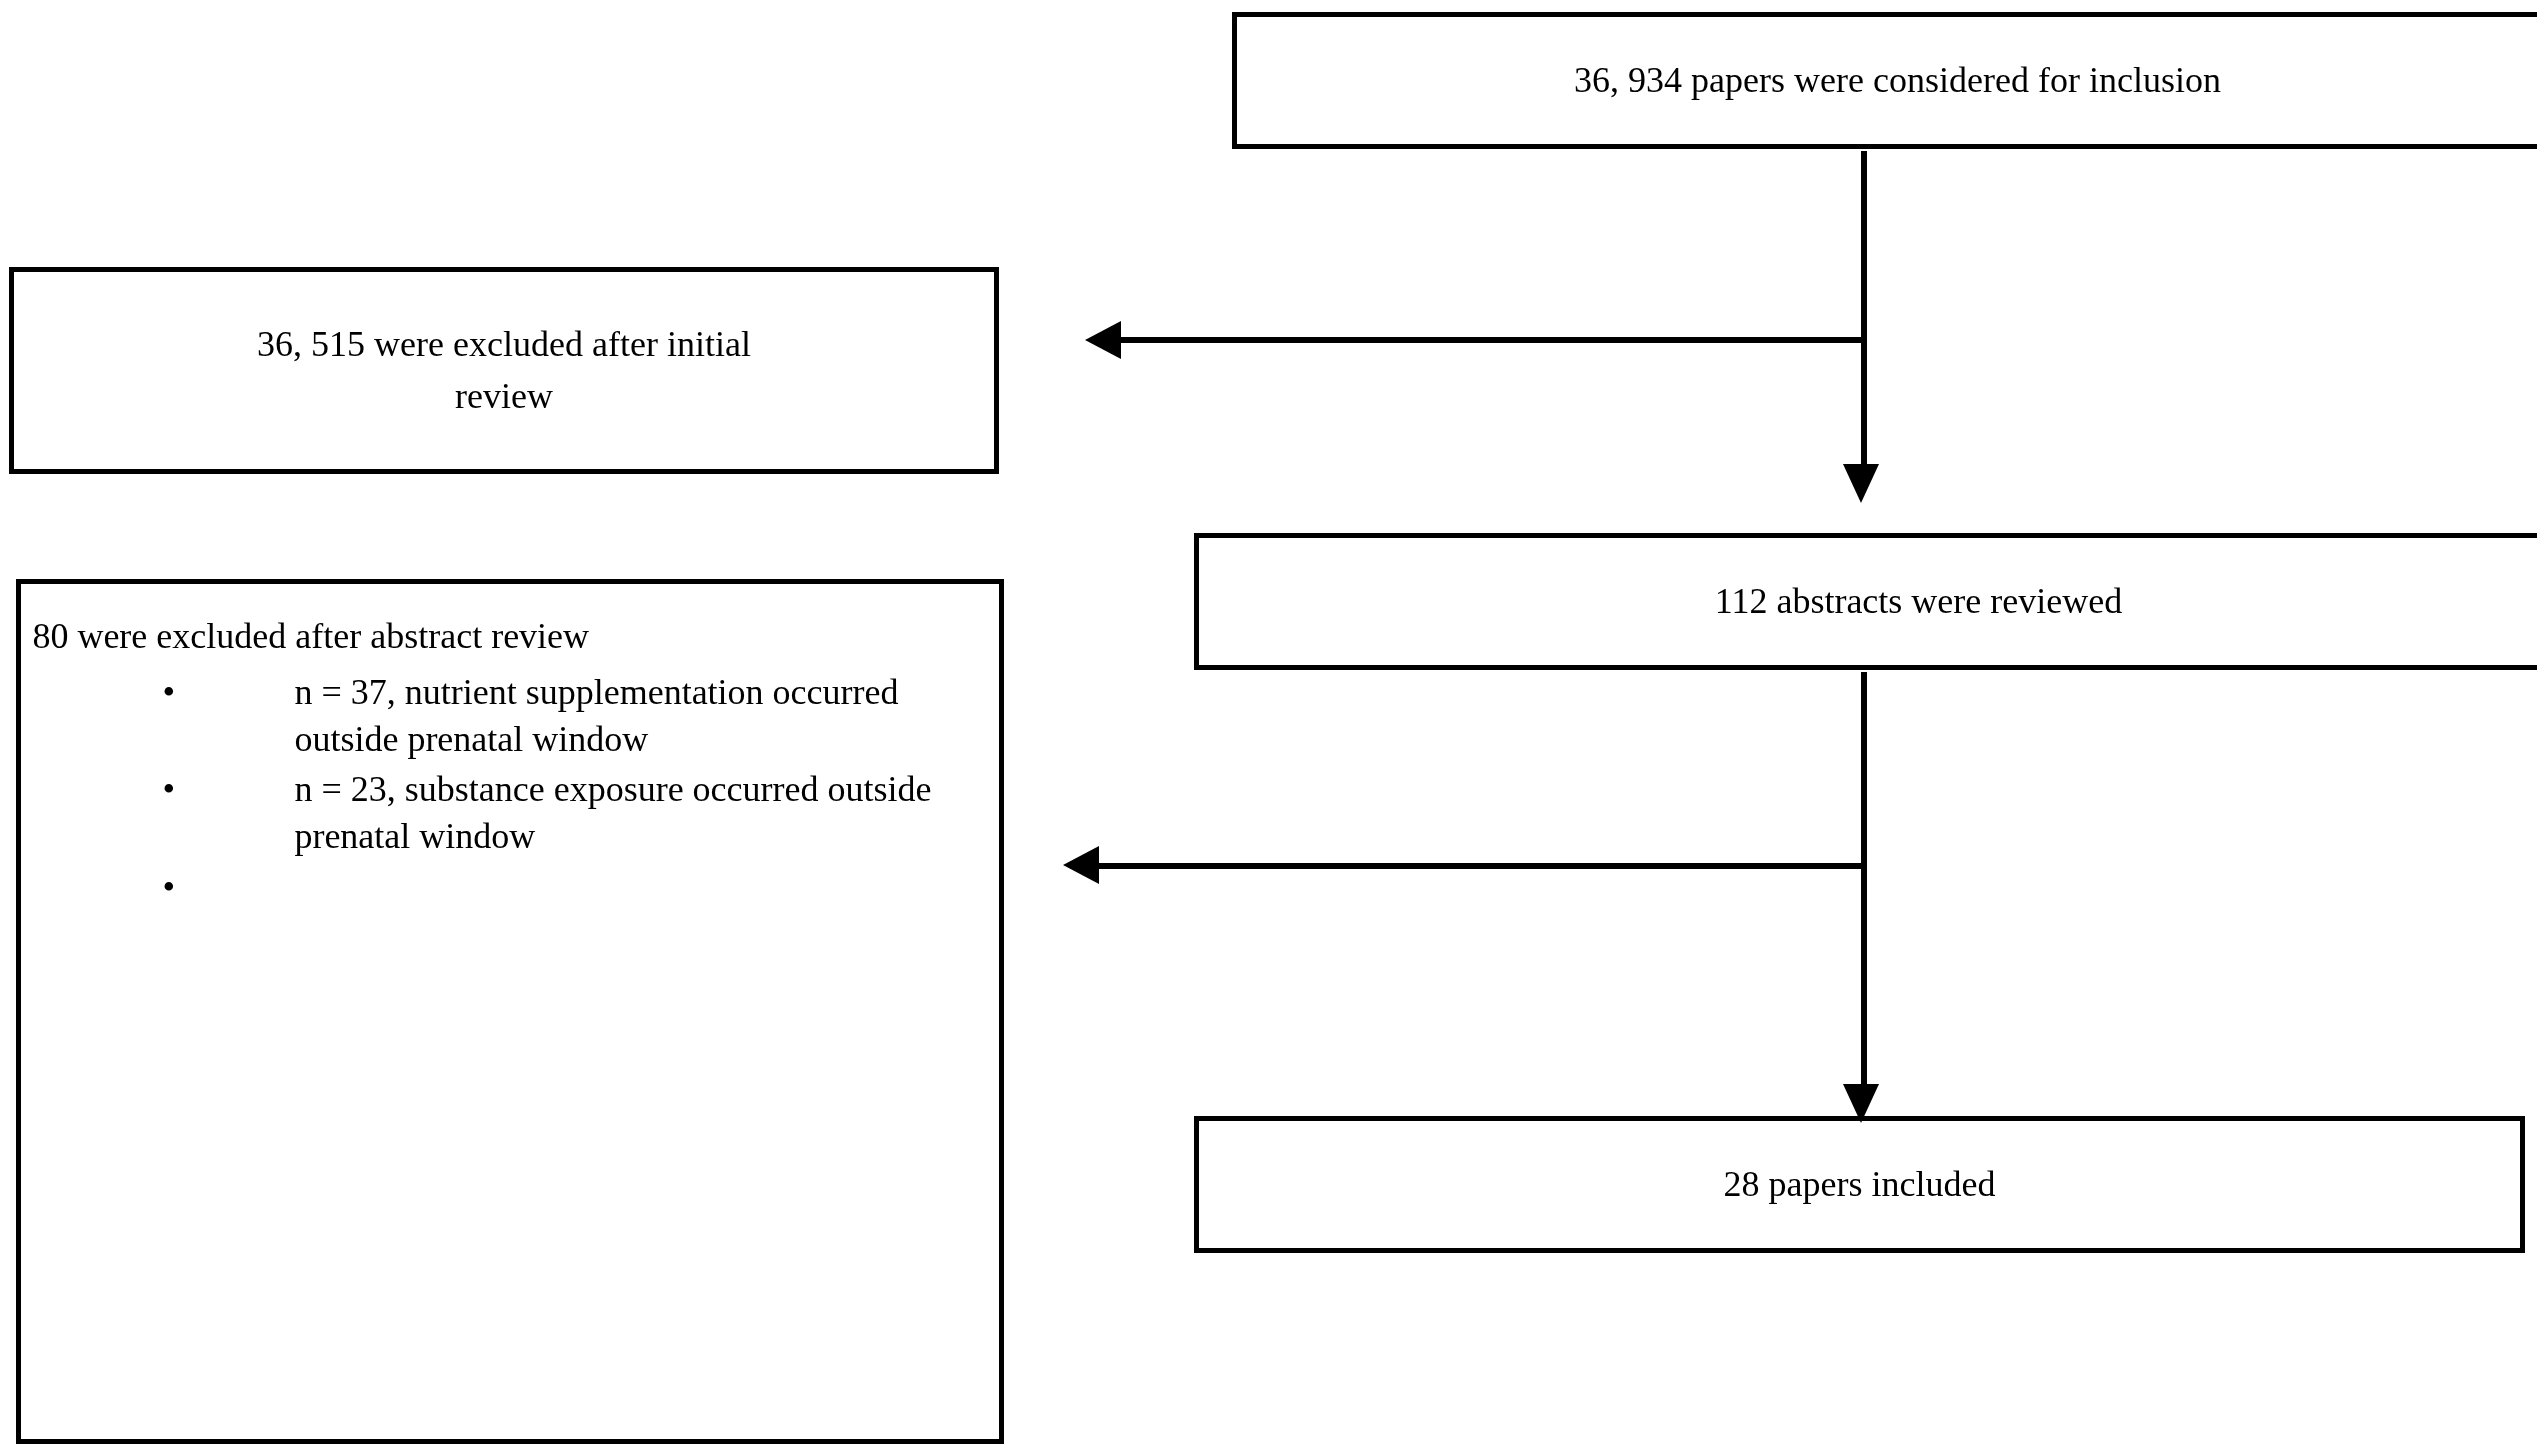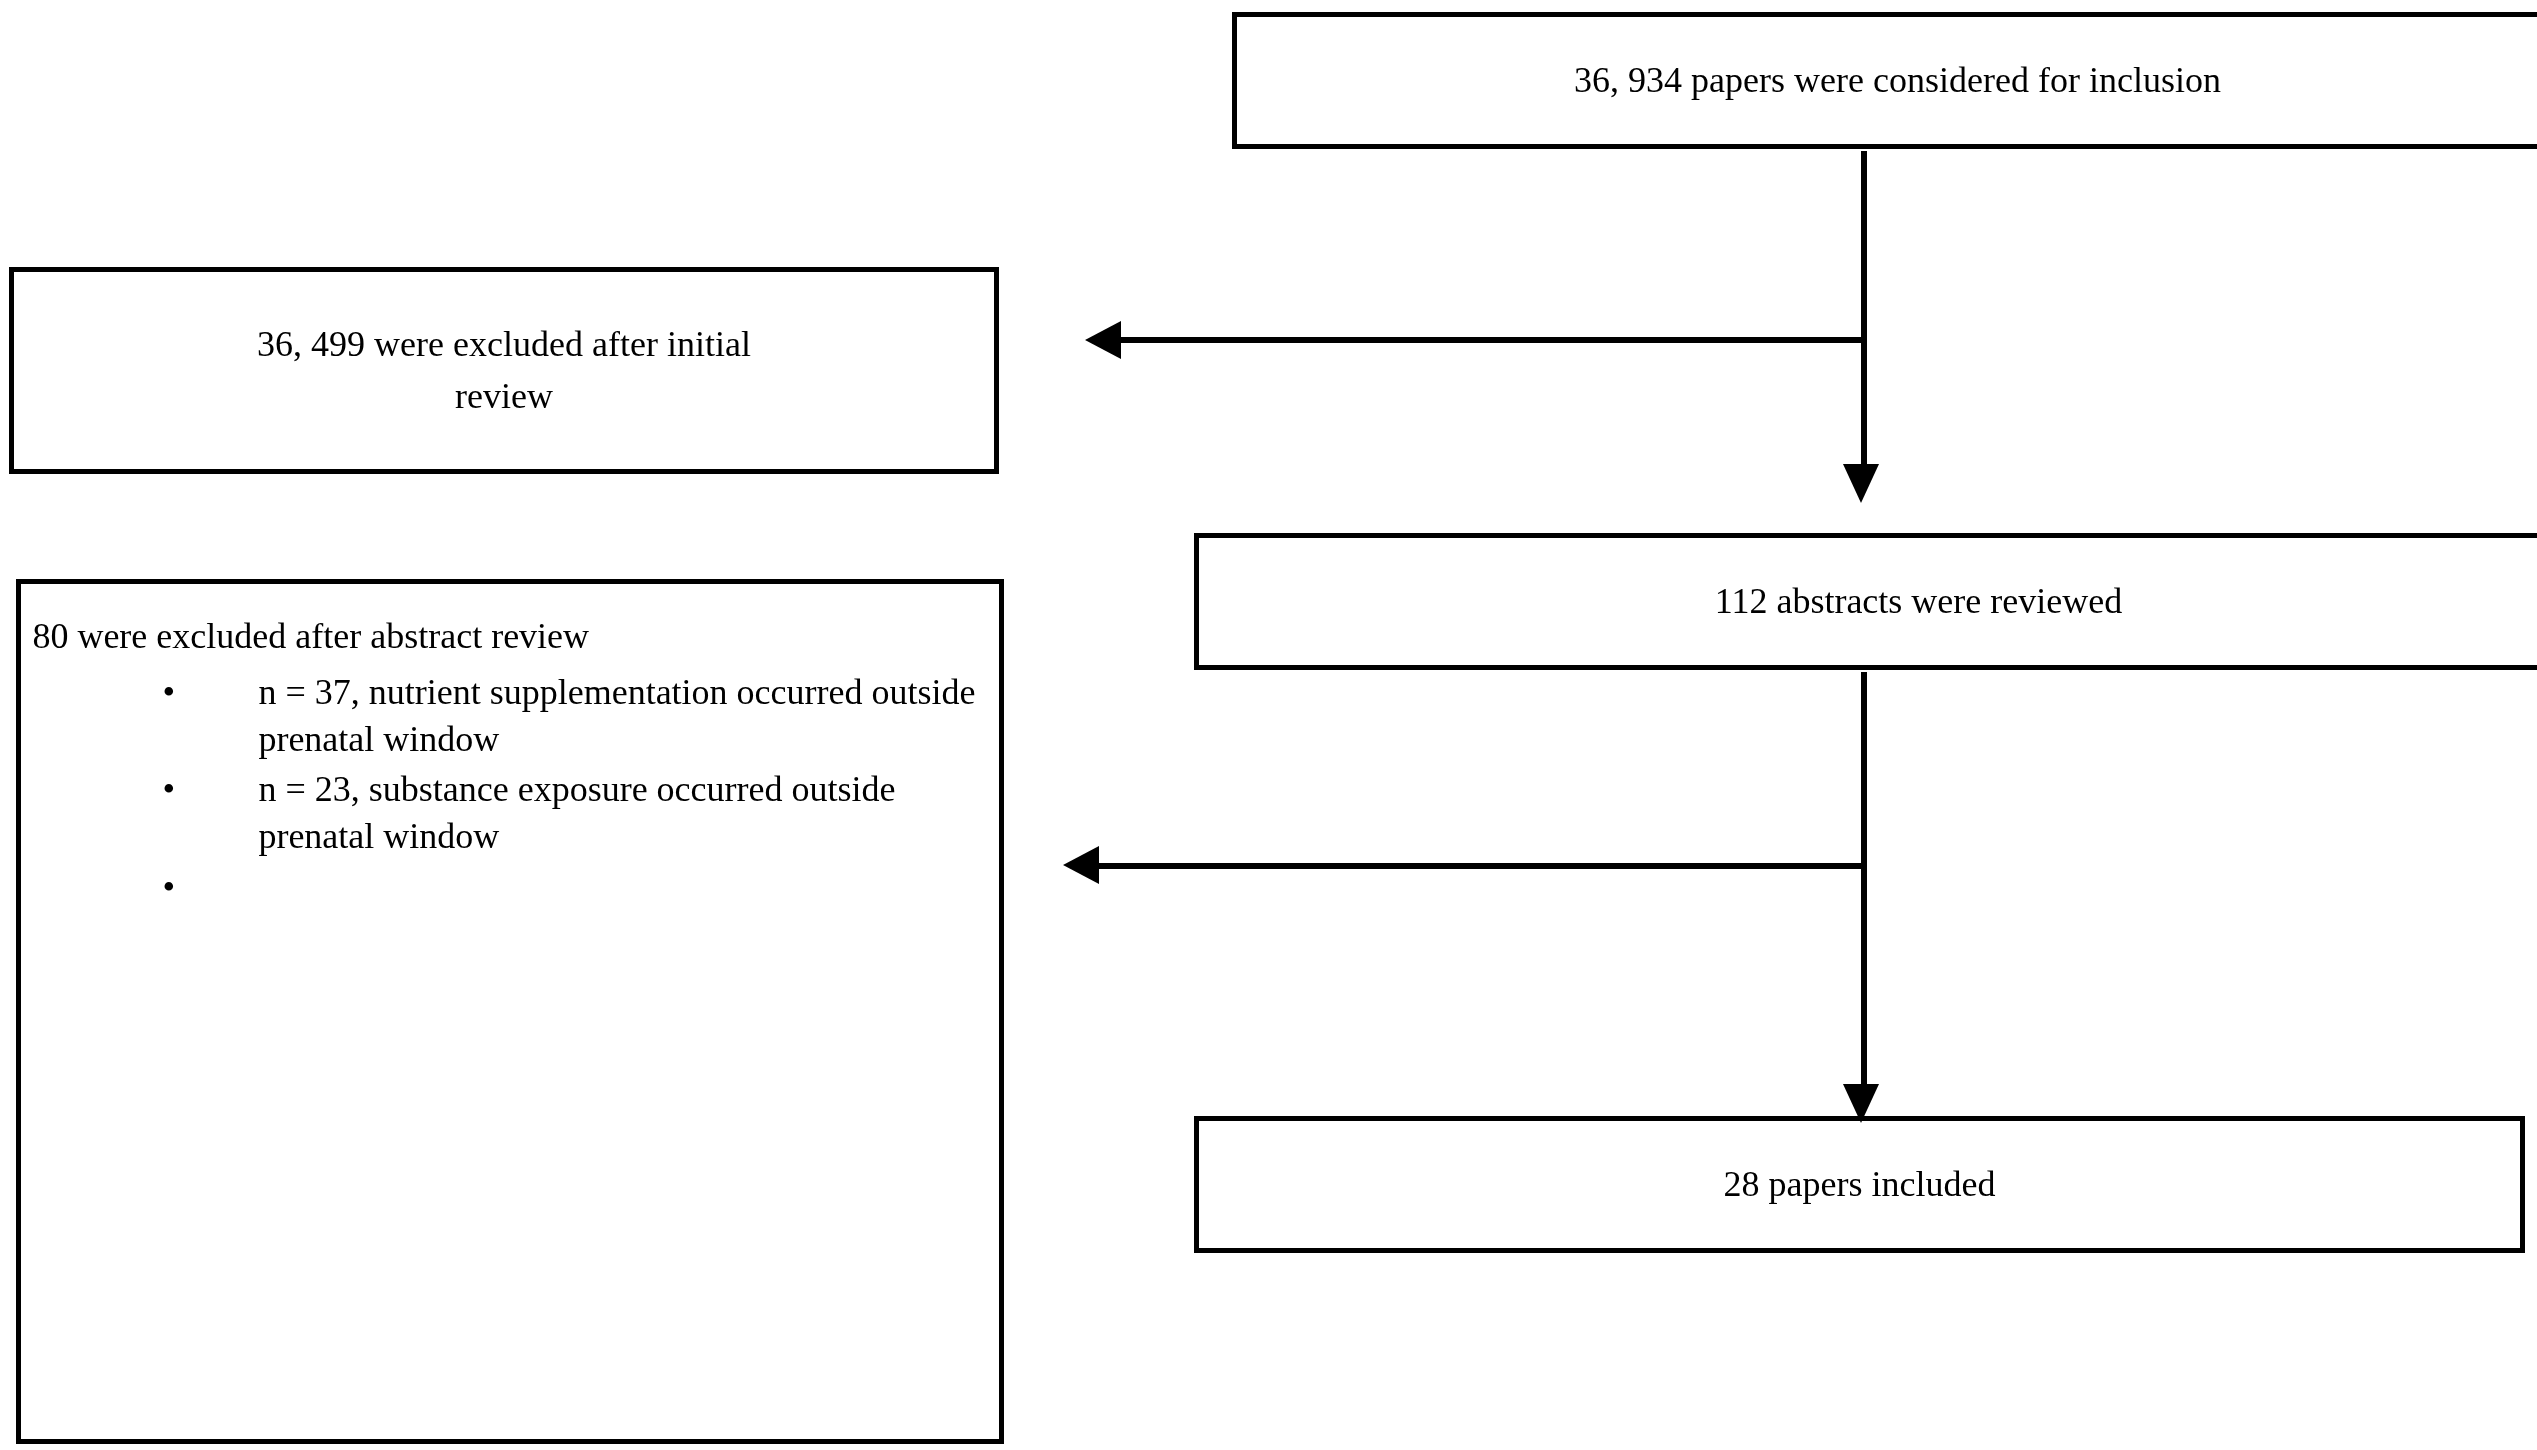--- a/index.html
+++ b/index.html
@@ -80,20 +80,21 @@
     position: absolute;
     left: 130px;
     top: 0;
     width: 25.4px;
     font-size: 36px;
     line-height: 1.30;
     text-align: left;
   }
   ul.bullet-list > li .bullet-text {
     display: block;
+    margin-left: 36px;
   }
 
   
   .vline {
     position: absolute;
     width: 5.7px;
     background: #000000;
   }
   .hline {
     position: absolute;
@@ -132,21 +133,21 @@
 </head>
 <body>
 
 <div id="canvas">
 
   <div class="box" id="box-considered">
     <div class="box-text">36, 934 papers were considered for inclusion</div>
   </div>
 
   <div class="box" id="box-excluded-initial">
-    <div class="box-text">36, 499 were excluded after initial
+    <div class="box-text">36, 515 were excluded after initial
 review</div>
   </div>
 
   <div class="box" id="box-abstracts">
     <div class="box-text">112 abstracts were reviewed</div>
   </div>
 
   <div class="box" id="box-excluded-abstract">
     <div class="exclusion-body">
       <p class="exclusion-heading">80 were excluded after abstract review</p>

